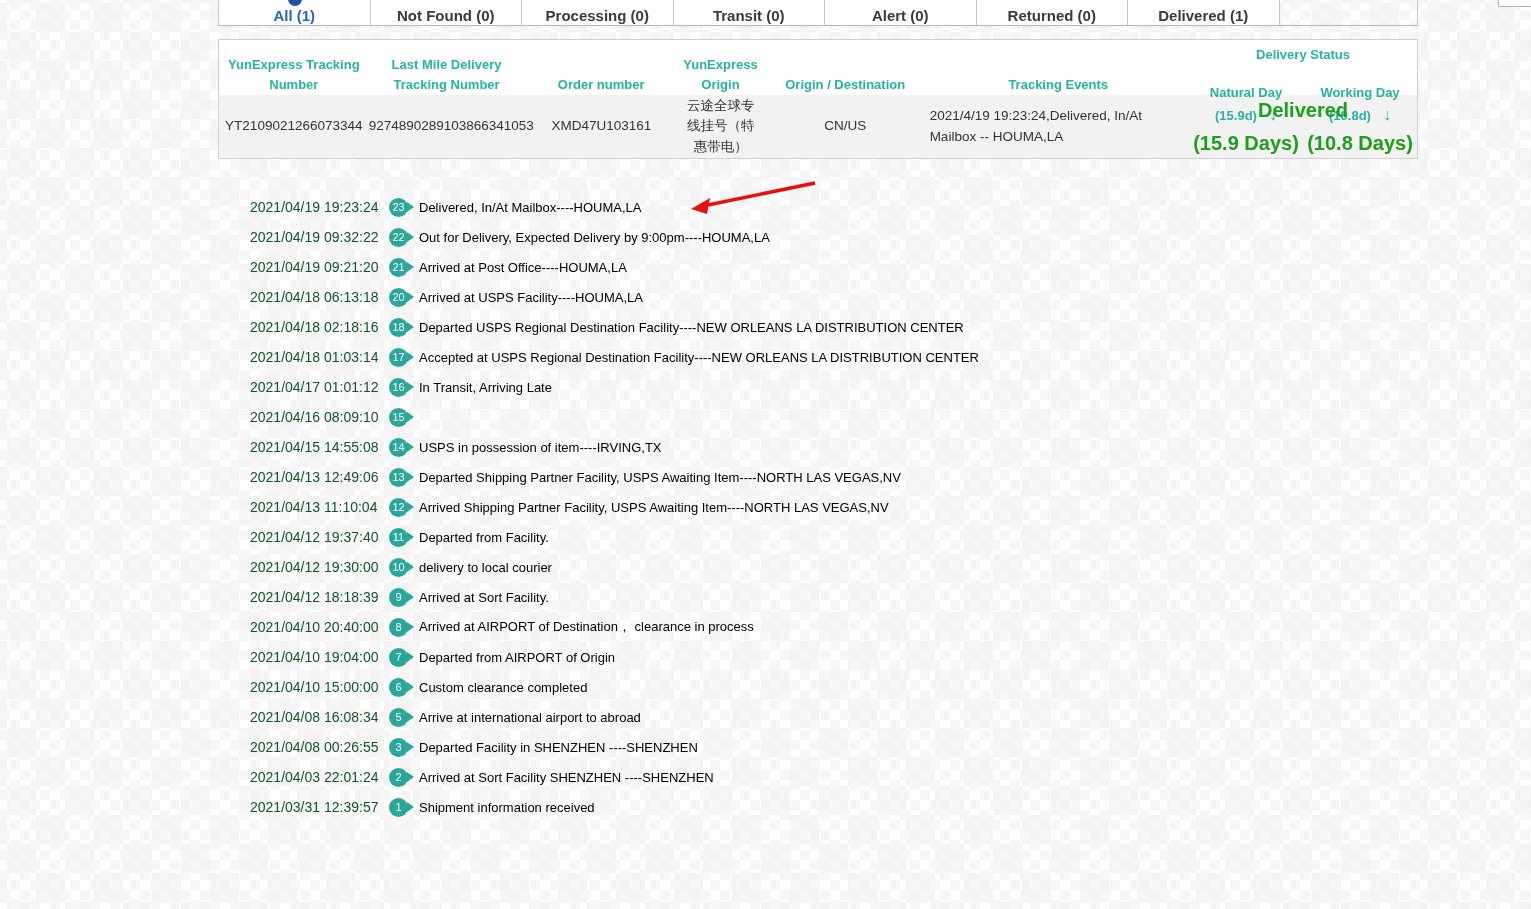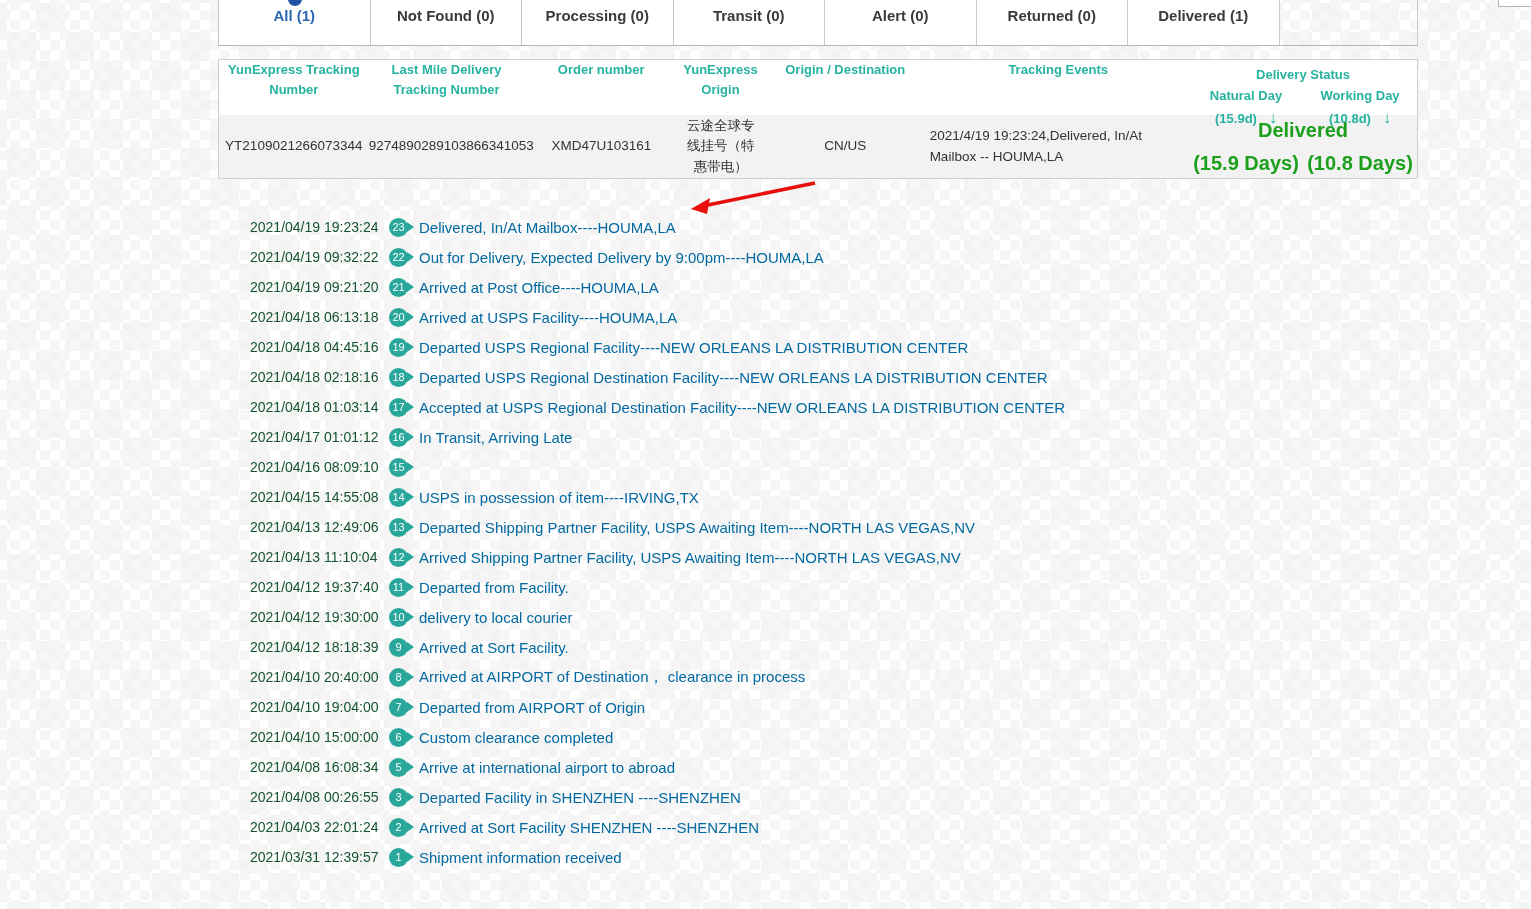--- a/index.html
+++ b/index.html
@@ -11,45 +11,45 @@
       conic-gradient(#f6f6f6 0 25%, transparent 0 50%, #f6f6f6 0 75%, transparent 0),
       conic-gradient(#f3f3f3 0 25%, transparent 0 50%, #f3f3f3 0 75%, transparent 0);
     background-size:20px 20px, 58px 58px;
     background-position:0 0, 7px 3px;
     position:relative;
     color:#3a3a3a;
   }
   .content { position:absolute; left:218px; top:0; width:1200px; }
 
   
-  .tabbar { display:flex; height:46px; border-bottom:1px solid #b5b5b5; border-left:1px solid #c9c9c9; position:relative; }
+  .tabbar { display:flex; height:26px; border-bottom:1px solid #b5b5b5; border-left:1px solid #c9c9c9; position:relative; }
   .tab {
     width:151.5px; height:100%; background:#fff; border-right:1px solid #c9c9c9;
     font-size:15px; font-weight:bold; color:#3a3a3a; text-align:center;
     padding-top:7px; cursor:pointer; white-space:nowrap;
   }
   .tab.active { color:#2a68b0; }
   .tab-filler { flex:1; border-right:1px solid #c9c9c9; }
   .tab-indicator-dot {
     position:absolute; left:69px; top:-8px; width:14px; height:14px;
     border-radius:50%; background:#2050a0;
   }
   .topright-box {
     position:absolute; left:1279px; top:-20px; width:140px; height:27px;
     background:#fff; border:1px solid #b5b5b5;
   }
 
   
   .dtable { margin-top:13px; border:1px solid #cfcfcf; background:#fff; }
-  .thead { display:flex; height:55px; align-items:flex-start; }
+  .thead { display:flex; height:55px; align-items:flex-end; }
   .th { color:#26b3a0; font-weight:bold; font-size:13px; text-align:center; line-height:1.55; }
   .c1{width:150px;} .c2{width:156px;} .c3{width:154px;} .c4{width:85px;}
   .c5{width:165px;} .c6{width:262px;} .c7{width:228px;}
   .th.c7 { align-self:stretch; padding-top:5px; }
-  .delivery-subcols { display:flex; margin-top:1px; }
+  .delivery-subcols { display:flex; margin-top:18px; }
   .delivery-subcols > div { width:114px; }
   .sort-arrow { font-size:16px; font-weight:bold; margin-left:12px; }
   .trow { display:flex; min-height:62px; align-items:center; background:#f2f2f2; font-size:13.5px; color:#333; }
   .td { text-align:center; line-height:1.5; }
   .td.c4 { padding:0 6px; }
   .td.c6 { text-align:left; padding:0 10px 0 2px; }
   .td.c7 { font-weight:bold; color:#1ca01c; font-size:20px; }
   .status-days { display:flex; margin-top:3px; }
   .status-days > span { width:114px; }
 
@@ -61,21 +61,21 @@
     position:relative; width:19px; height:19px; border-radius:50%;
     background:#2aa79b; color:#fff; font-size:11px; font-weight:normal;
     display:inline-flex; align-items:center; justify-content:center;
     margin-right:11px; flex:0 0 auto;
   }
   .tl-badge::after {
     content:""; position:absolute; right:-6px; top:4.5px;
     width:0; height:0; border-top:5px solid transparent;
     border-bottom:5px solid transparent; border-left:7px solid #2aa79b;
   }
-  .tl-text { color:#0369a1; font-size:15px; }
+  .tl-text { color:#000000; font-size:13px; }
 
   
   .red-arrow { position:absolute; left:686px; top:178px; }
 </style>
 </head>
 <body>
 
 <div class="content">
 
   <div class="tabbar">
@@ -156,27 +156,20 @@
         <span class="tl-text">Arrived at Post Office----HOUMA,LA</span>
       </div>
       <div class="tl-row">
         <span class="tl-date">2021/04/18 06:13:18</span>
         <span class="tl-badge">
           <span>20</span>
         </span>
         <span class="tl-text">Arrived at USPS Facility----HOUMA,LA</span>
       </div>
       <div class="tl-row">
-        <span class="tl-date">2021/04/18 04:45:16</span>
-        <span class="tl-badge">
-          <span>19</span>
-        </span>
-        <span class="tl-text">Departed USPS Regional Facility----NEW ORLEANS LA DISTRIBUTION CENTER</span>
-      </div>
-      <div class="tl-row">
         <span class="tl-date">2021/04/18 02:18:16</span>
         <span class="tl-badge">
           <span>18</span>
         </span>
         <span class="tl-text">Departed USPS Regional Destination Facility----NEW ORLEANS LA DISTRIBUTION CENTER</span>
       </div>
       <div class="tl-row">
         <span class="tl-date">2021/04/18 01:03:14</span>
         <span class="tl-badge">
           <span>17</span>

